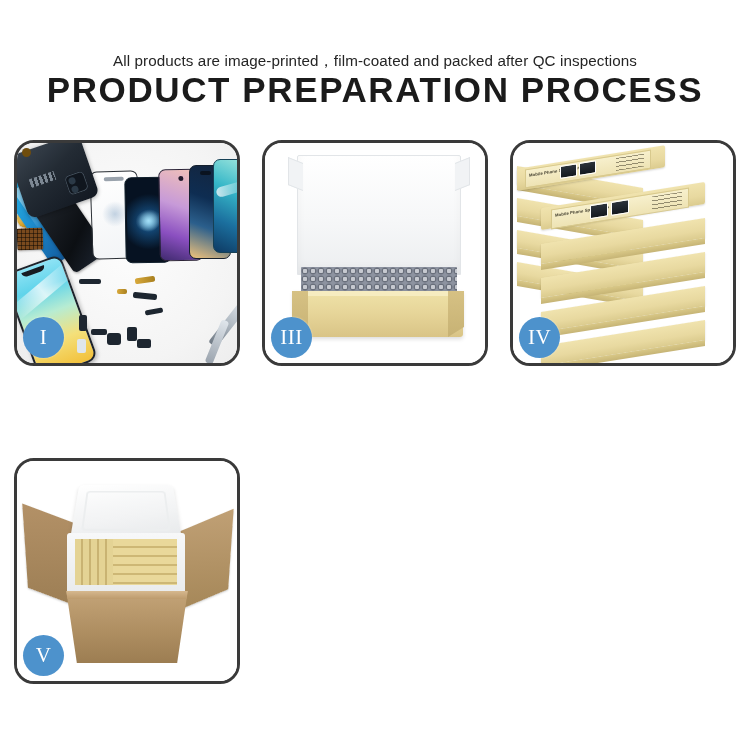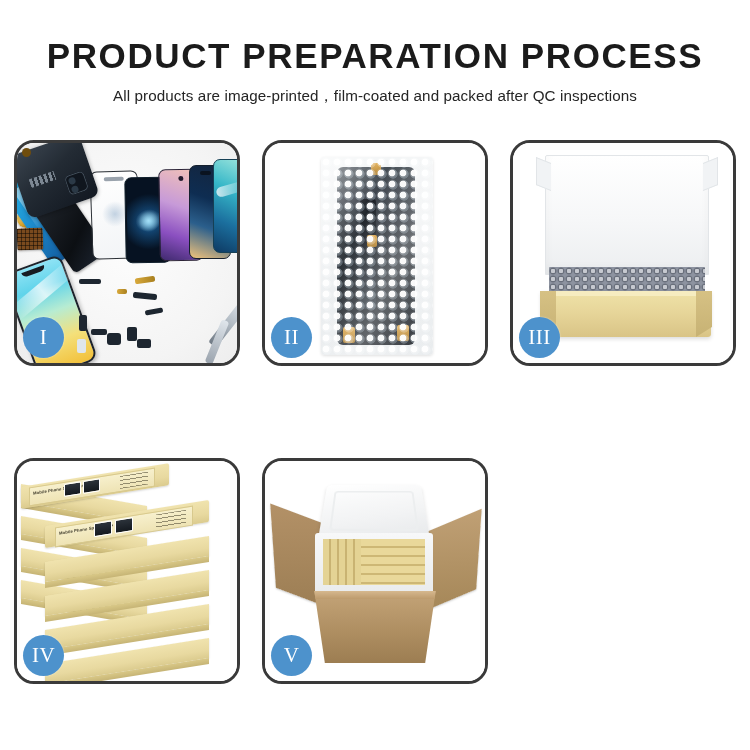--- a/index.html
+++ b/index.html
@@ -457,22 +457,22 @@
     background: rgba(150,120,80,.55);
     border-radius:1px;
   }
   .p6 .tape.t1 { left:56px; top:92px; transform: skewY(20deg); }
   .p6 .tape.t2 { left:58px; top:154px; transform: skewY(20deg); }
 </style>
 </head>
 <body>
 
 <div id="header">
+  <div id="page-subtitle">All products are image-printed，film-coated and packed after QC inspections</div>
   <div id="page-title">PRODUCT PREPARATION PROCESS</div>
-  <div id="page-subtitle">All products are image-printed，film-coated and packed after QC inspections</div>
 </div>
 
 <div id="panel-grid">
 
   <div class="panel p1">
     <div class="panel-media stage">
       <div class="ph film-blue"></div>
       <div class="ph panel-dark"></div>
       <div class="ph glass"></div>
       <div class="ph ph-a">
@@ -500,36 +500,20 @@
       <div class="flex" style="left:120px;top:196px;width:14px;height:9px;"></div>
       <div class="flex" style="left:60px;top:196px;width:9px;height:14px;background:#dfe6ec"></div>
       <div class="flex gold" style="left:100px;top:146px;width:10px;height:5px;"></div>
       <div class="flex" style="left:128px;top:166px;width:18px;height:5px;transform:rotate(-10deg)"></div>
       <div class="tool"></div>
       <div class="tool2"></div>
     </div>
     <div class="badge">I</div>
   </div>
 
-  <div class="panel p2">
-    <div class="panel-media stage">
-      <div class="bag">
-        <div class="part">
-          <div class="strip"></div>
-          <div class="tab t1"></div>
-          <div class="tab t2"></div>
-          <div class="tab t3"></div>
-          <div class="tab t4"></div>
-        </div>
-        <div class="bubbles"></div>
-        <div class="bag-sheen"></div>
-      </div>
-    </div>
-    <div class="badge">II</div>
-  </div>
 
   <div class="panel p3">
     <div class="panel-media stage">
       <div class="lid"></div>
       <div class="wrap"></div>
       <div class="tray">
         <div class="rim"></div>
         <div class="side-l"></div>
         <div class="side-r"></div>
       </div>

